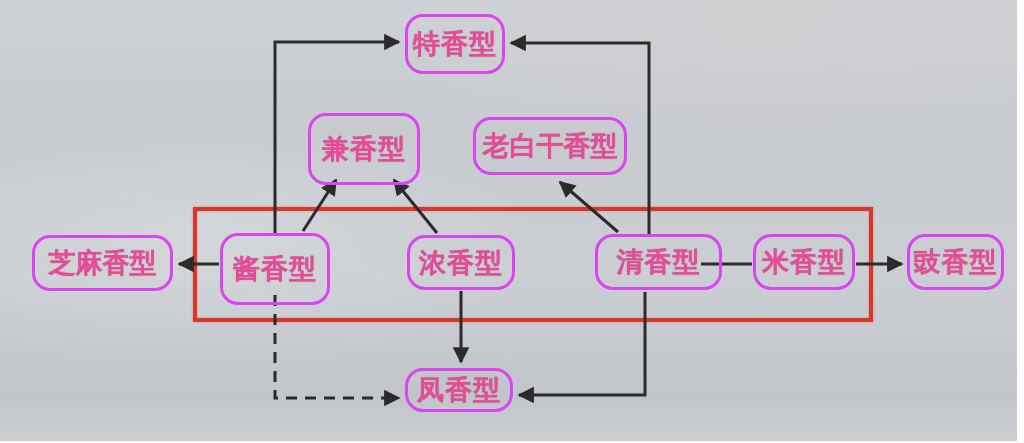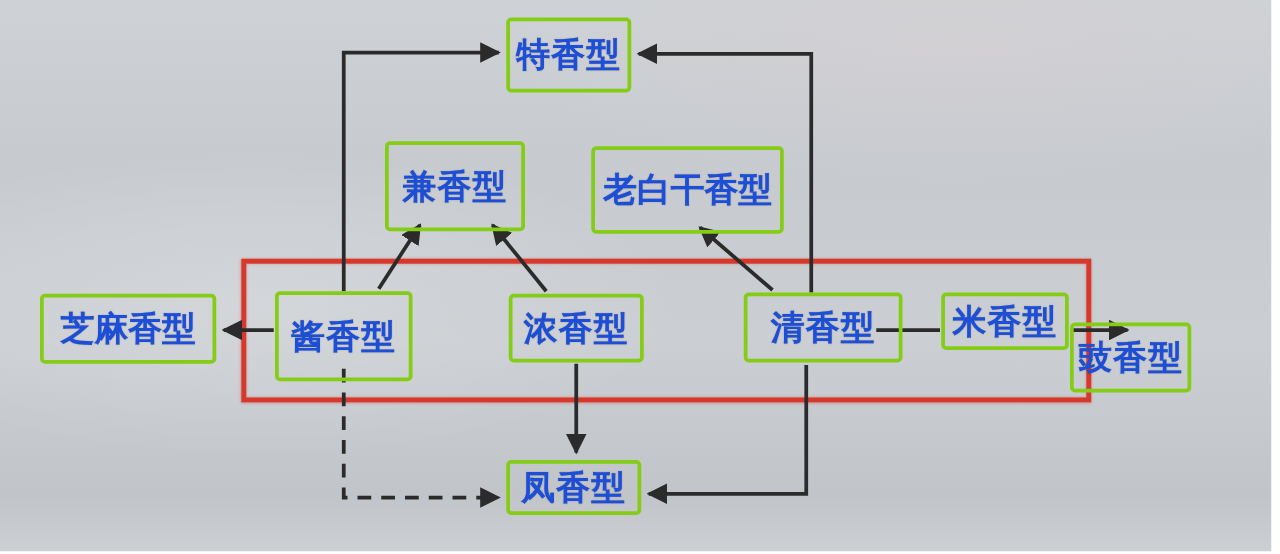--- a/index.html
+++ b/index.html
@@ -11,24 +11,24 @@
   }
   .paper{
     position:absolute;left:0;top:0;width:1017px;height:441px;
     background:
       radial-gradient(ellipse 600px 200px at 75% 8%, rgba(225,205,205,0.25), rgba(0,0,0,0) 60%),
       radial-gradient(ellipse 500px 180px at 20% 55%, rgba(255,255,255,0.18), rgba(0,0,0,0) 70%),
       linear-gradient(180deg,#ced2d6 0%,#c7cbd0 30%,#cbced2 62%,#c1c5ca 90%,#ccd0d3 100%);
   }
   .node{
     position:absolute;
-    border:3px solid #84cc16;
-    border-radius:4px;
+    border:3px solid #d946ef;
+    border-radius:18px;
     display:flex;align-items:center;justify-content:center;
-    font-size:27px;font-weight:bold;color:#1d4ed8;
+    font-size:27px;font-weight:bold;color:#ec4899;
     letter-spacing:1px;
     box-sizing:border-box;
     z-index:4;
     text-shadow:0 0 1px rgba(20,20,20,.4);
   }
   .highlight-rect{
     position:absolute;
     border:4px solid #d6382c;
     box-sizing:border-box;
     z-index:2;
@@ -61,27 +61,27 @@
     <path d="M461,291 L461,362" marker-end="url(#arr)"></path>
     <path d="M275,295 L275,398 L399,398" stroke-dasharray="11 8" marker-end="url(#arr)"></path>
     <path d="M645,292 L645,395 L519,395" marker-end="url(#arr)"></path>
   </g>
 </svg>
 
 <div class="node" style="left:405px;top:14px;width:100px;height:60px;">特香型</div>
 
 <div class="node" style="left:308px;top:113px;width:112px;height:72px;">兼香型</div>
 
-<div class="node" style="left:473px;top:117px;width:154px;height:70px;letter-spacing:0;">老白干香型</div>
+<div class="node" style="left:473px;top:117px;width:154px;height:58px;letter-spacing:0;">老白干香型</div>
 
 <div class="node" style="left:32px;top:235px;width:141px;height:56px;letter-spacing:0;">芝麻香型</div>
 
 <div class="node" style="left:220px;top:233px;width:110px;height:72px;">酱香型</div>
 
 <div class="node" style="left:407px;top:235px;width:108px;height:55px;">浓香型</div>
 
 <div class="node" style="left:595px;top:234px;width:127px;height:56px;">清香型</div>
 
-<div class="node" style="left:753px;top:234px;width:102px;height:46px;">米香型</div>
+<div class="node" style="left:753px;top:234px;width:102px;height:56px;">米香型</div>
 
-<div class="node" style="left:856px;top:234px;width:97px;height:56px;margin-top:24px;">豉香型</div>
+<div class="node" style="left:907px;top:234px;width:97px;height:56px;">豉香型</div>
 
 <div class="node" style="left:405px;top:368px;width:108px;height:44px;">凤香型</div>
 
 </body></html>

